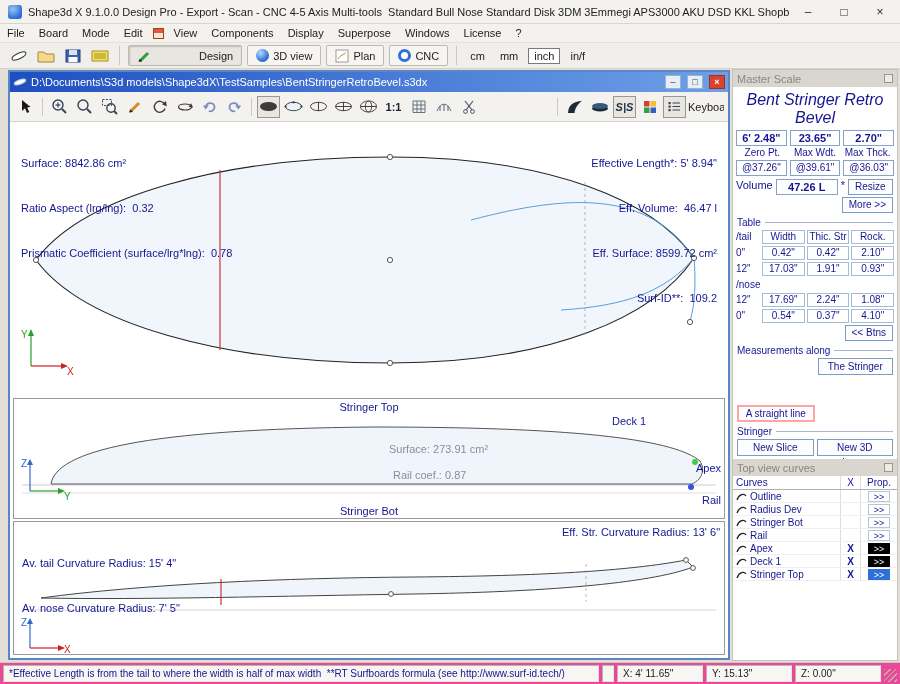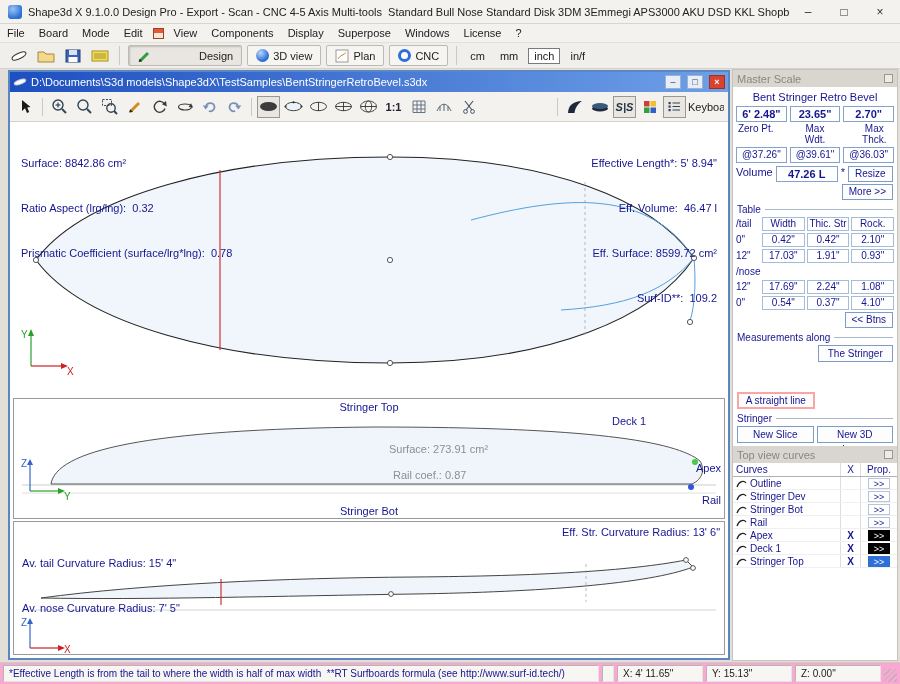--- a/index.html
+++ b/index.html
@@ -69,26 +69,26 @@
   .lbl.gray { color:#8A8F98; }
   .ctr { left:50%; transform:translateX(-50%); }
 
   
   .rightcol { position:absolute; left:732px; top:69px; width:166px; height:592px; background:#FFF;
               border:1px solid #C6C3BC; display:flex; flex-direction:column; overflow:hidden; }
   .phead { height:17px; background:#D9D6CF; color:#8A8781; font-size:11px; padding:0 4px;
            display:flex; align-items:center; flex:0 0 auto; }
   .pbox { margin-left:auto; width:9px; height:9px; border:1px solid #9A978F; background:#EDEBE6; }
   .ms-body { padding:2px 2px 0; color:#151591; flex:0 0 auto; }
-  .ms-name { text-align:center; font-size:11px; margin:2px 0 3px; }
+  .ms-name { text-align:center; font-size:16px; margin:2px 0 3px;font-style:italic; }
   .dimrow { display:flex; gap:3px; margin:0 1px 1px; }
   .dimbox { flex:1; border:1px solid #85A3C6; height:16px; line-height:14px; text-align:center;
             font-size:11px; font-weight:bold; background:#FFF; overflow:hidden; }
   .dimbox.thin { font-weight:normal; font-size:10px; }
-  .lblrow { display:flex; margin:0 1px 2px; font-size:10px;gap:20px; }
+  .lblrow { display:flex; margin:0 1px 2px; font-size:10px; }
   .lblrow span { flex:1; text-align:center; }
   .volrow { display:flex; align-items:flex-start; gap:3px; margin:3px 1px 2px; font-size:11px; }
   .volbox { width:62px; border:1px solid #85A3C6; height:16px; line-height:14px; text-align:center;
             font-weight:bold; font-size:11px; }
   .star { font-size:11px; }
   .btn { border:1px solid #7A9CC6; background:#FDFDFD; color:#151591; font-size:10px;
          height:16px; line-height:14px; text-align:center; padding:0 6px; display:inline-block; }
   .btn.sel { border:2px solid #fca5a5; line-height:12px;margin-top:47px; }
   .rowright { text-align:right; margin:1px 2px 0; }
   .sep { display:flex; align-items:center; font-size:10px; color:#151591; margin:4px 2px 2px; white-space:nowrap; }
@@ -111,21 +111,21 @@
   .cx { width:20px; text-align:center; border-right:1px solid #DDD; height:100%;
         line-height:13px; font-weight:bold; }
   .cprop { width:36px; display:flex; justify-content:center; align-items:center; height:100%; }
   .prop-btn { width:22px; height:11px; line-height:10px; text-align:center; font-size:9px;
               color:#151591; border:1px solid #B8C4D8; background:#FFF; }
   .prop-btn.black { background:#000; color:#FFF; border-color:#000; }
   .prop-btn.blue  { background:#2E6FD8; color:#FFF; border-color:#2E6FD8; }
   .fill { flex:1; background:#FFF; }
 
   
-  .statusbar { position:absolute; left:0; bottom:0; width:900px; height:22px; background:#f9a8d4;
+  .statusbar { position:absolute; left:0; bottom:0; width:900px; height:22px; background:#ec4899;
                border-top:1px solid #CCC9C2; display:flex; align-items:center; padding:2px 3px; gap:3px;margin-top:28px; }
   .scell { border:1px solid #E6E4DF; border-top-color:#B8B5AE; border-left-color:#B8B5AE;
            height:17px; line-height:15px; padding:0 5px; font-size:10px; background:#F8F6F3;
            white-space:pre; overflow:hidden; }
   .scell.note { flex:1; color:#151591; }
   .scell.tiny { width:12px; padding:0; }
   .scell.coord { width:86px; color:#222; }
   .grip { width:13px; height:13px; align-self:flex-end;
           background:repeating-linear-gradient(135deg,#B8B5AE 0 1px,transparent 1px 4px); }
 </style>
@@ -574,21 +574,21 @@
         <span class="cx"></span>
         <span class="cprop">
             <span class="prop-btn">&gt;&gt;</span>
           </span>
       </div>
       <div class="crow">
         <span class="cname">
             <svg width="11" height="9">
               <path d="M1,8 C3,2 8,1 10,4" fill="none" stroke="#222" stroke-width="1.3"></path>
             </svg>
-            <span>Stringer Dev</span>
+            <span>Radius Dev</span>
           </span>
         <span class="cx"></span>
         <span class="cprop">
             <span class="prop-btn">&gt;&gt;</span>
           </span>
       </div>
       <div class="crow">
         <span class="cname">
             <svg width="11" height="9">
               <path d="M1,8 C3,2 8,1 10,4" fill="none" stroke="#222" stroke-width="1.3"></path>

